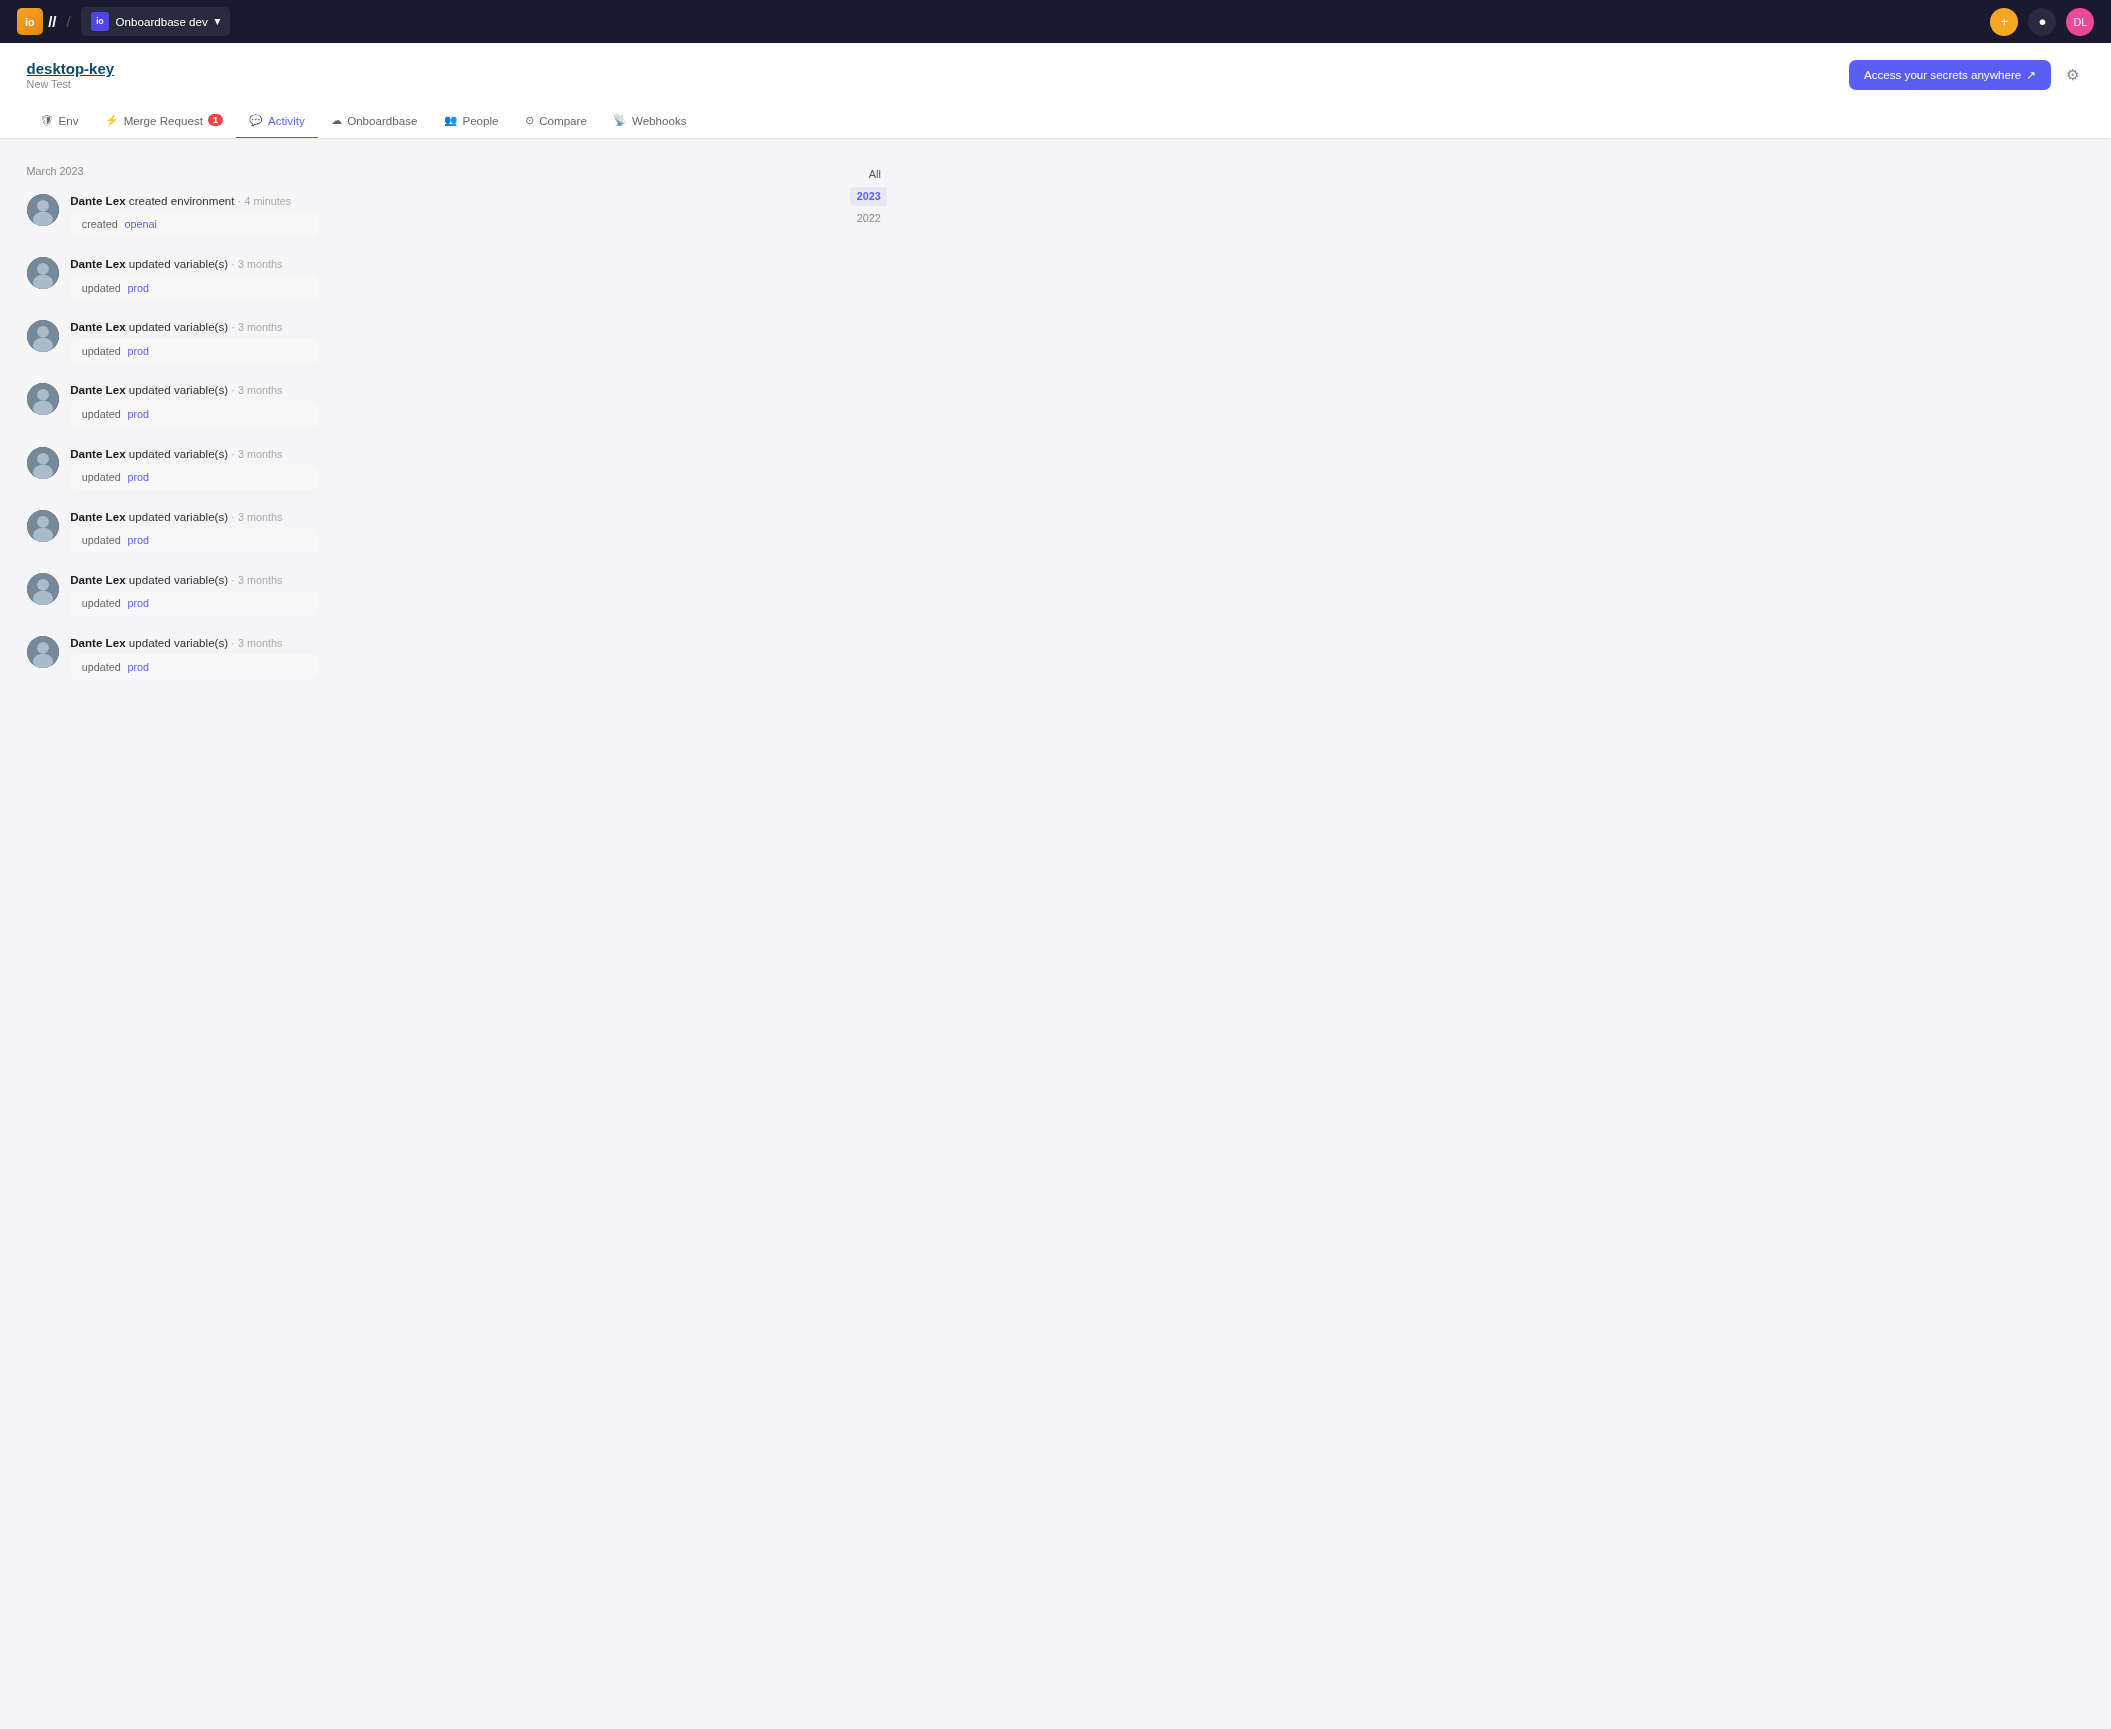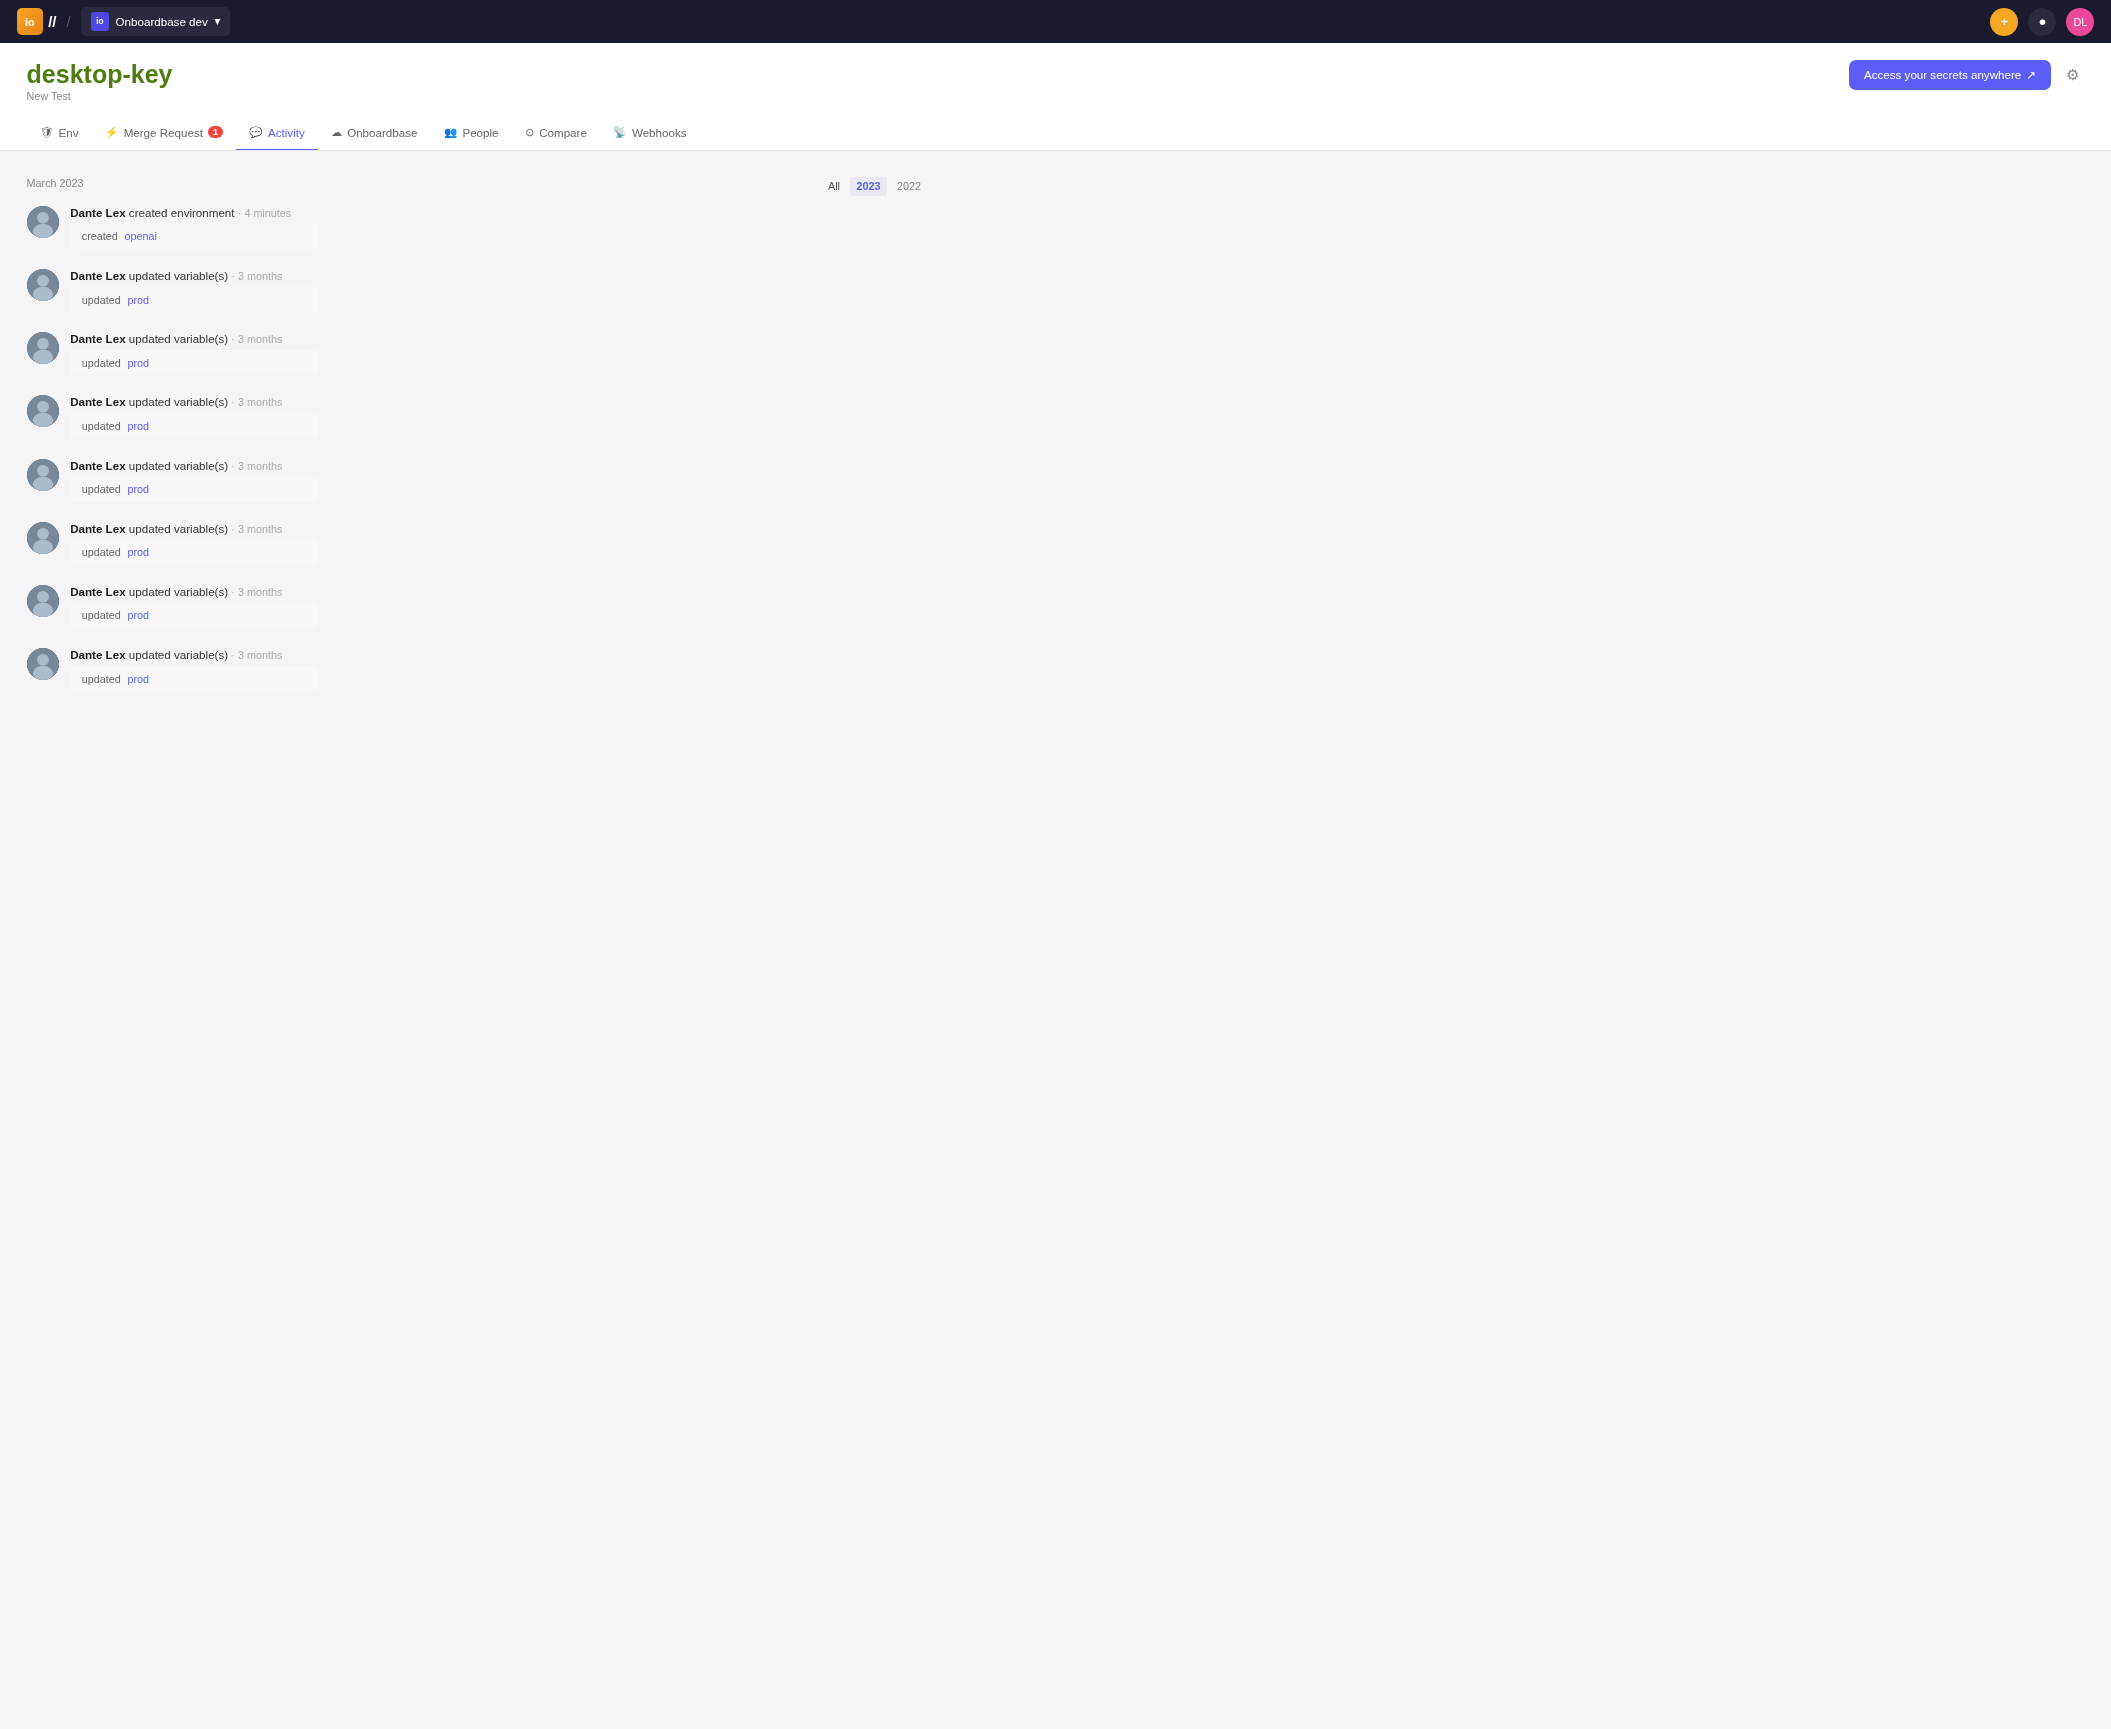--- a/index.html
+++ b/index.html
@@ -104,23 +104,24 @@
       padding: 16.6px 26.6px 0 26.6px;
       border-bottom: 0.8px solid #e5e5e5;
     }
     .page-header-top {
       display: flex;
       align-items: flex-start;
       justify-content: space-between;
       margin-bottom: 13.3px;
     }
     .page-title {
-      font-size: 25px;
+      font-size: 15px;
       font-weight: 700;
-      color: #4d7c0f;
+      color: #0c4a6e;
+      text-decoration: underline;
     }
     .page-subtitle {
       font-size: 10.8px;
       color: #888;
       margin-top: 1.7px;
     }
     .header-actions {
       display: flex;
       align-items: center;
       gap: 10px;
@@ -251,20 +252,21 @@
       font-weight: 500;
     }
 
     
     .year-sidebar {
       width: 66px;
       flex-shrink: 0;
     }
     .year-filter {
       display: flex;
+      flex-direction: column;
       gap: 3.3px;
       align-items: flex-end;
     }
     .year-btn {
       font-size: 10.8px;
       color: #888;
       cursor: pointer;
       padding: 3.3px 6.6px;
       border-radius: 3.3px;
       border: none;

